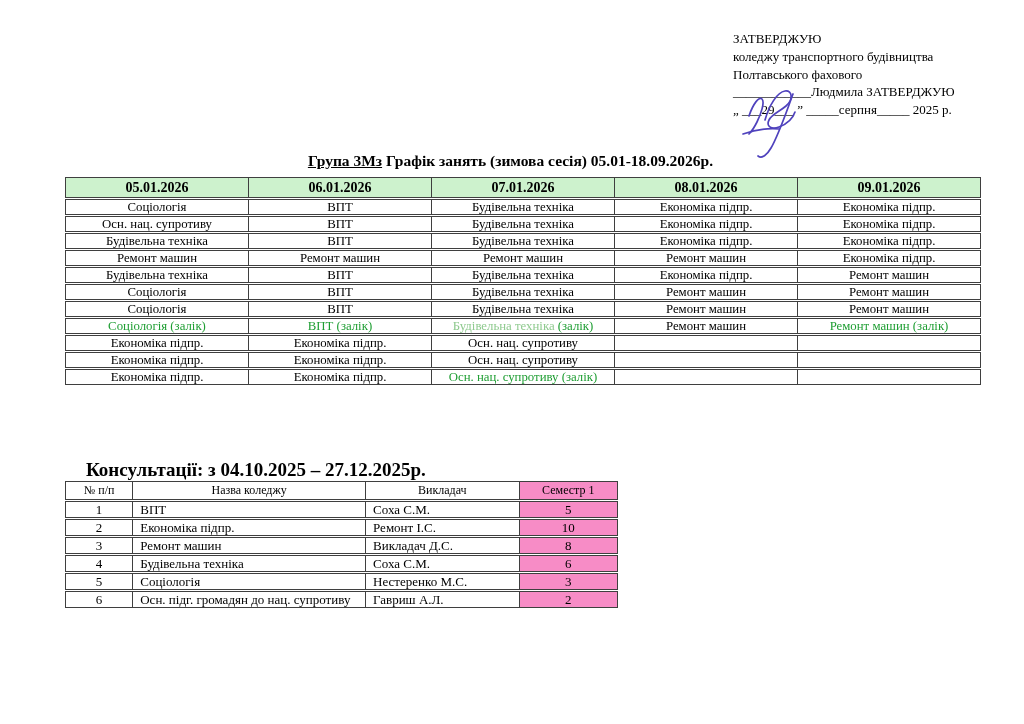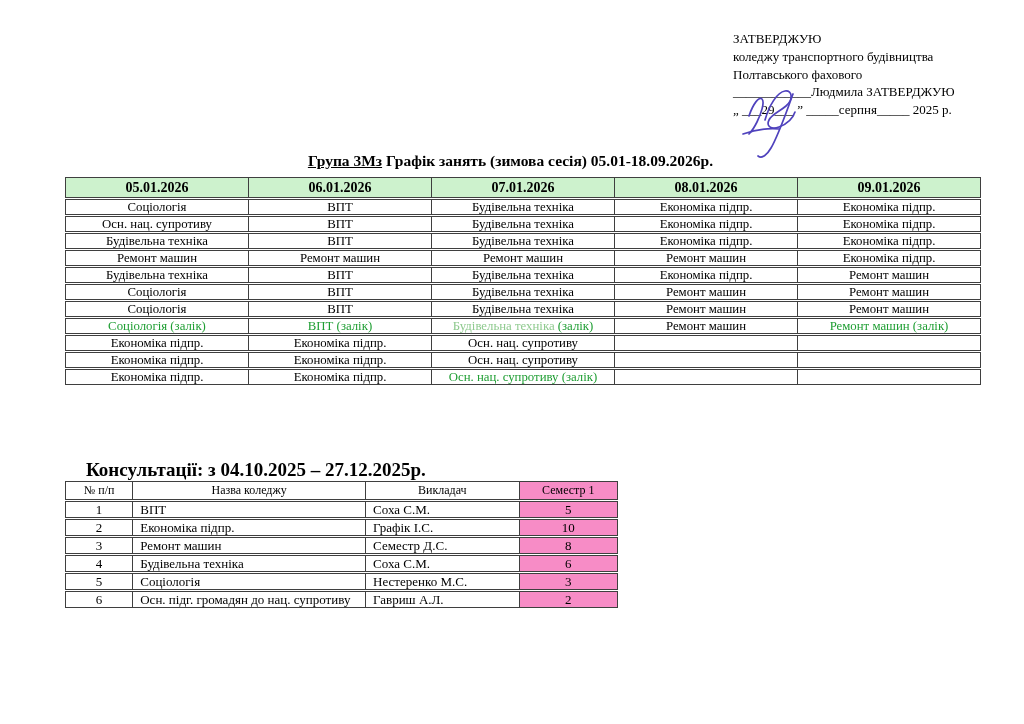--- a/index.html
+++ b/index.html
@@ -176,27 +176,27 @@
     </tr>
     <tr>
       <td>1</td>
       <td class="l">ВПТ</td>
       <td class="l">Соха С.М.</td>
       <td class="pink">5</td>
     </tr>
     <tr>
       <td>2</td>
       <td class="l">Економіка підпр.</td>
-      <td class="l">Графік І.С.</td>
+      <td class="l">Ремонт І.С.</td>
       <td class="pink">10</td>
     </tr>
     <tr>
       <td>3</td>
       <td class="l">Ремонт машин</td>
-      <td class="l">Семестр Д.С.</td>
+      <td class="l">Викладач Д.С.</td>
       <td class="pink">8</td>
     </tr>
     <tr>
       <td>4</td>
       <td class="l">Будівельна техніка</td>
       <td class="l">Соха С.М.</td>
       <td class="pink">6</td>
     </tr>
     <tr>
       <td>5</td>

